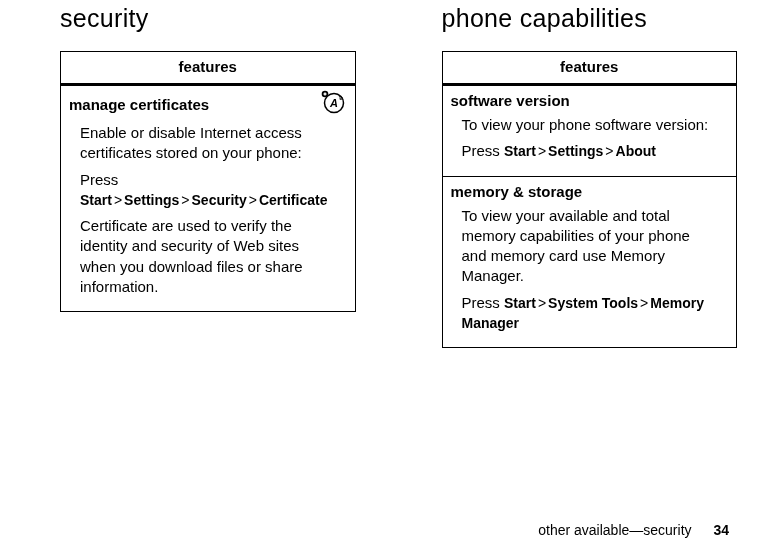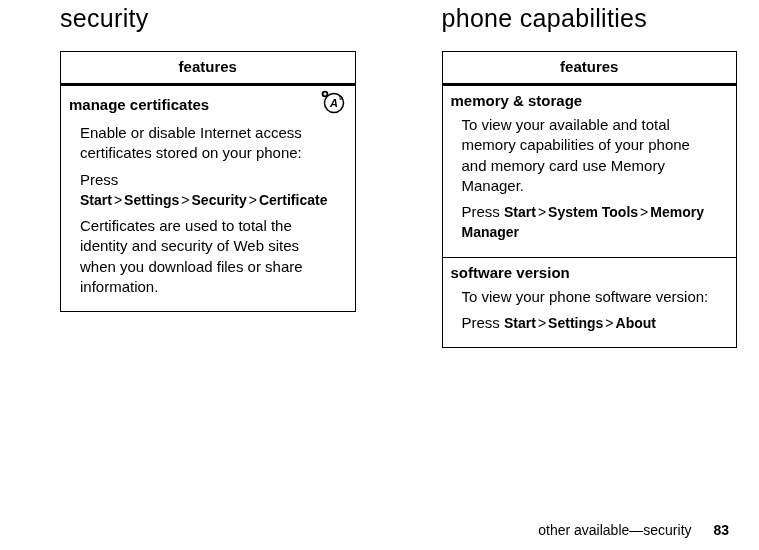--- a/index.html
+++ b/index.html
@@ -103,63 +103,63 @@
                   <line x1="4.5" y1="4" x2="7.5" y2="4" stroke="#fff" stroke-width="1.4"></line>
                   <line x1="6" y1="2.5" x2="6" y2="5.5" stroke="#fff" stroke-width="1.4"></line>
                 </svg>
               </span>
             </div>
             <div class="cell-body">
               <p>Enable or disable Internet access certificates stored on your phone:</p>
               <p class="press-line">
                 <span>Press </span><span class="press-kw">Start</span><span class="press-sep">&gt;</span><span class="press-kw">Settings</span><span class="press-sep">&gt;</span><span class="press-kw">Security</span><span class="press-sep">&gt;</span><span class="press-kw">Certificate</span>
               </p>
-              <p>Certificates are used to total the identity and security of Web sites when you download files or share information.</p>
+              <p>Certificate are used to verify the identity and security of Web sites when you download files or share information.</p>
             </div>
           </td>
         </tr>
       </tbody>
         </table>
     </div>
 
     <div class="col">
       <h2 class="section-heading">phone capabilities</h2>
       <table class="feature-table">
         <tbody>
             <tr>
           <th>features</th>
         </tr>
         <tr>
           <td>
             <div class="cell-title">
-              <span>memory &amp; storage</span>
+              <span>software version</span>
             </div>
             <div class="cell-body">
-              <p>To view your available and total memory capabilities of your phone and memory card use Memory Manager.</p>
+              <p>To view your phone software version:</p>
               <p class="press-line">
-                <span>Press </span><span class="press-kw">Start</span><span class="press-sep">&gt;</span><span class="press-kw">System Tools</span><span class="press-sep">&gt;</span><span class="press-kw">Memory Manager</span>
+                <span>Press </span><span class="press-kw">Start</span><span class="press-sep">&gt;</span><span class="press-kw">Settings</span><span class="press-sep">&gt;</span><span class="press-kw">About</span>
               </p>
             </div>
           </td>
         </tr>
         <tr>
           <td>
             <div class="cell-title">
-              <span>software version</span>
+              <span>memory &amp; storage</span>
             </div>
             <div class="cell-body">
-              <p>To view your phone software version:</p>
+              <p>To view your available and total memory capabilities of your phone and memory card use Memory Manager.</p>
               <p class="press-line">
-                <span>Press </span><span class="press-kw">Start</span><span class="press-sep">&gt;</span><span class="press-kw">Settings</span><span class="press-sep">&gt;</span><span class="press-kw">About</span>
+                <span>Press </span><span class="press-kw">Start</span><span class="press-sep">&gt;</span><span class="press-kw">System Tools</span><span class="press-sep">&gt;</span><span class="press-kw">Memory Manager</span>
               </p>
             </div>
           </td>
         </tr>
       </tbody>
         </table>
     </div>
   </div>
 
   <div class="footer">
     <span>other available—security</span>
-    <span class="pg">83</span>
+    <span class="pg">34</span>
   </div>
 </div>
 
 </body></html>

